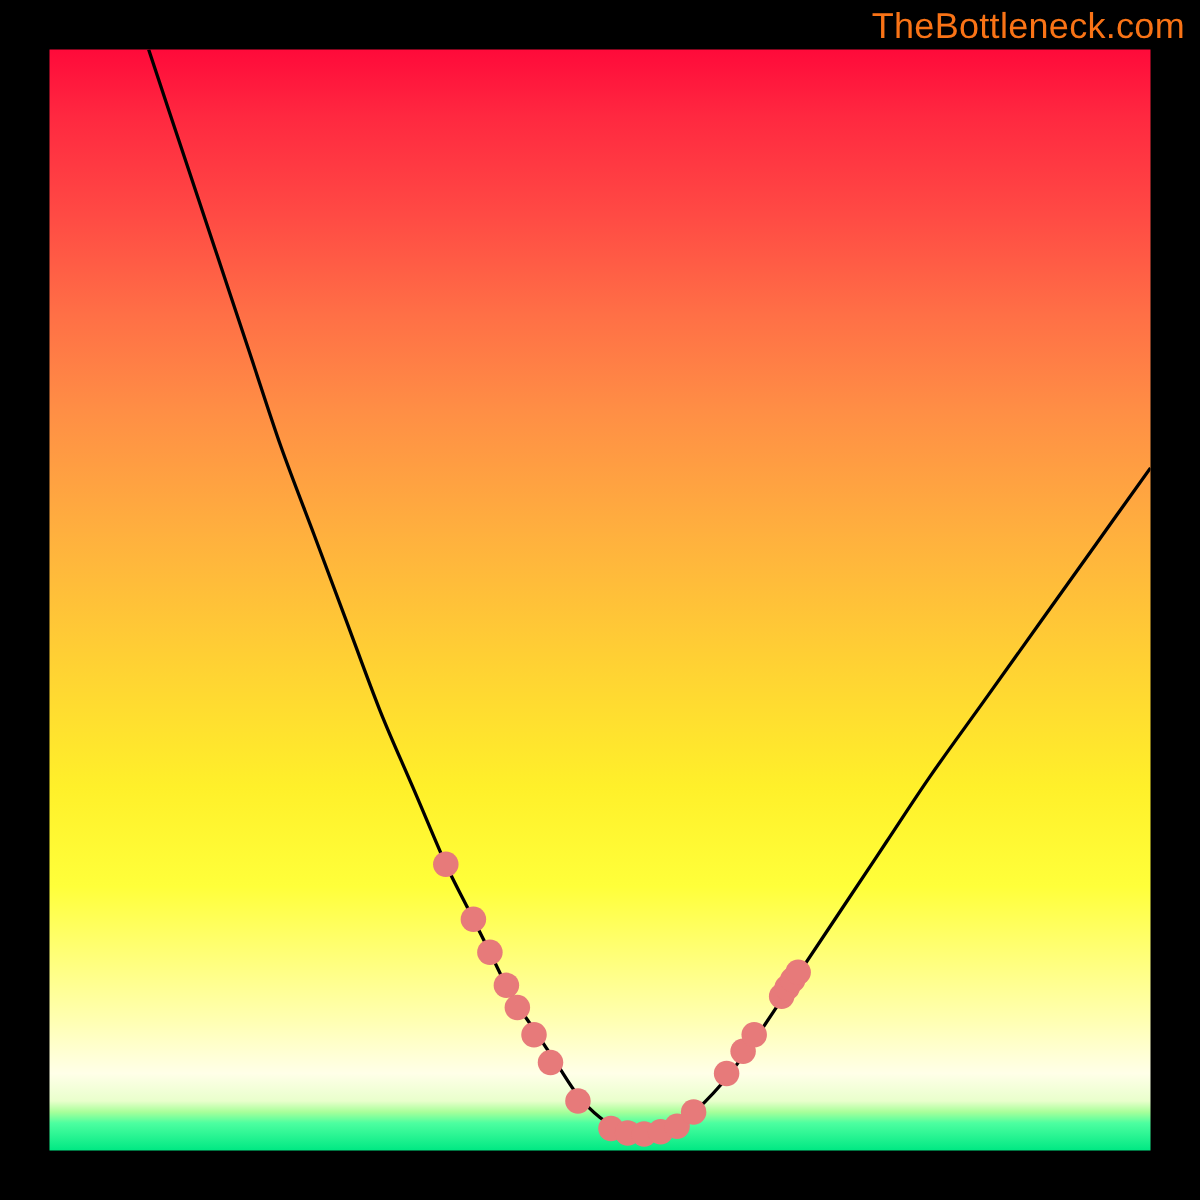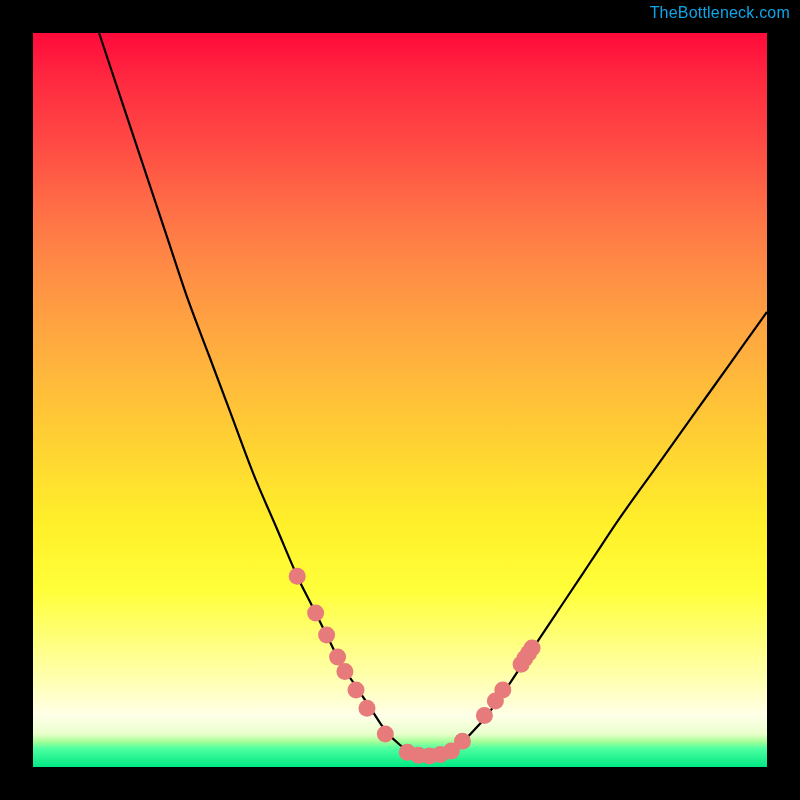--- a/index.html
+++ b/index.html
@@ -42,22 +42,22 @@
       #e9ffcc 95.5%,
       #a8ff9a 96.5%,
       #4dffa0 97.5%,
       #00e883 100%
     );
   }
   .watermark {
     position: absolute;
     top: 4px;
     right: 10px;
-    color: #0ea5e9;
-    font-size: 16px;
+    color: #f97316;
+    font-size: 24px;
     font-weight: 400;
     letter-spacing: 0.2px;
     user-select: none;
   }
   svg.curve {
     position: absolute;
     top: 0;
     left: 0;
     width: 734px;
     height: 734px;

